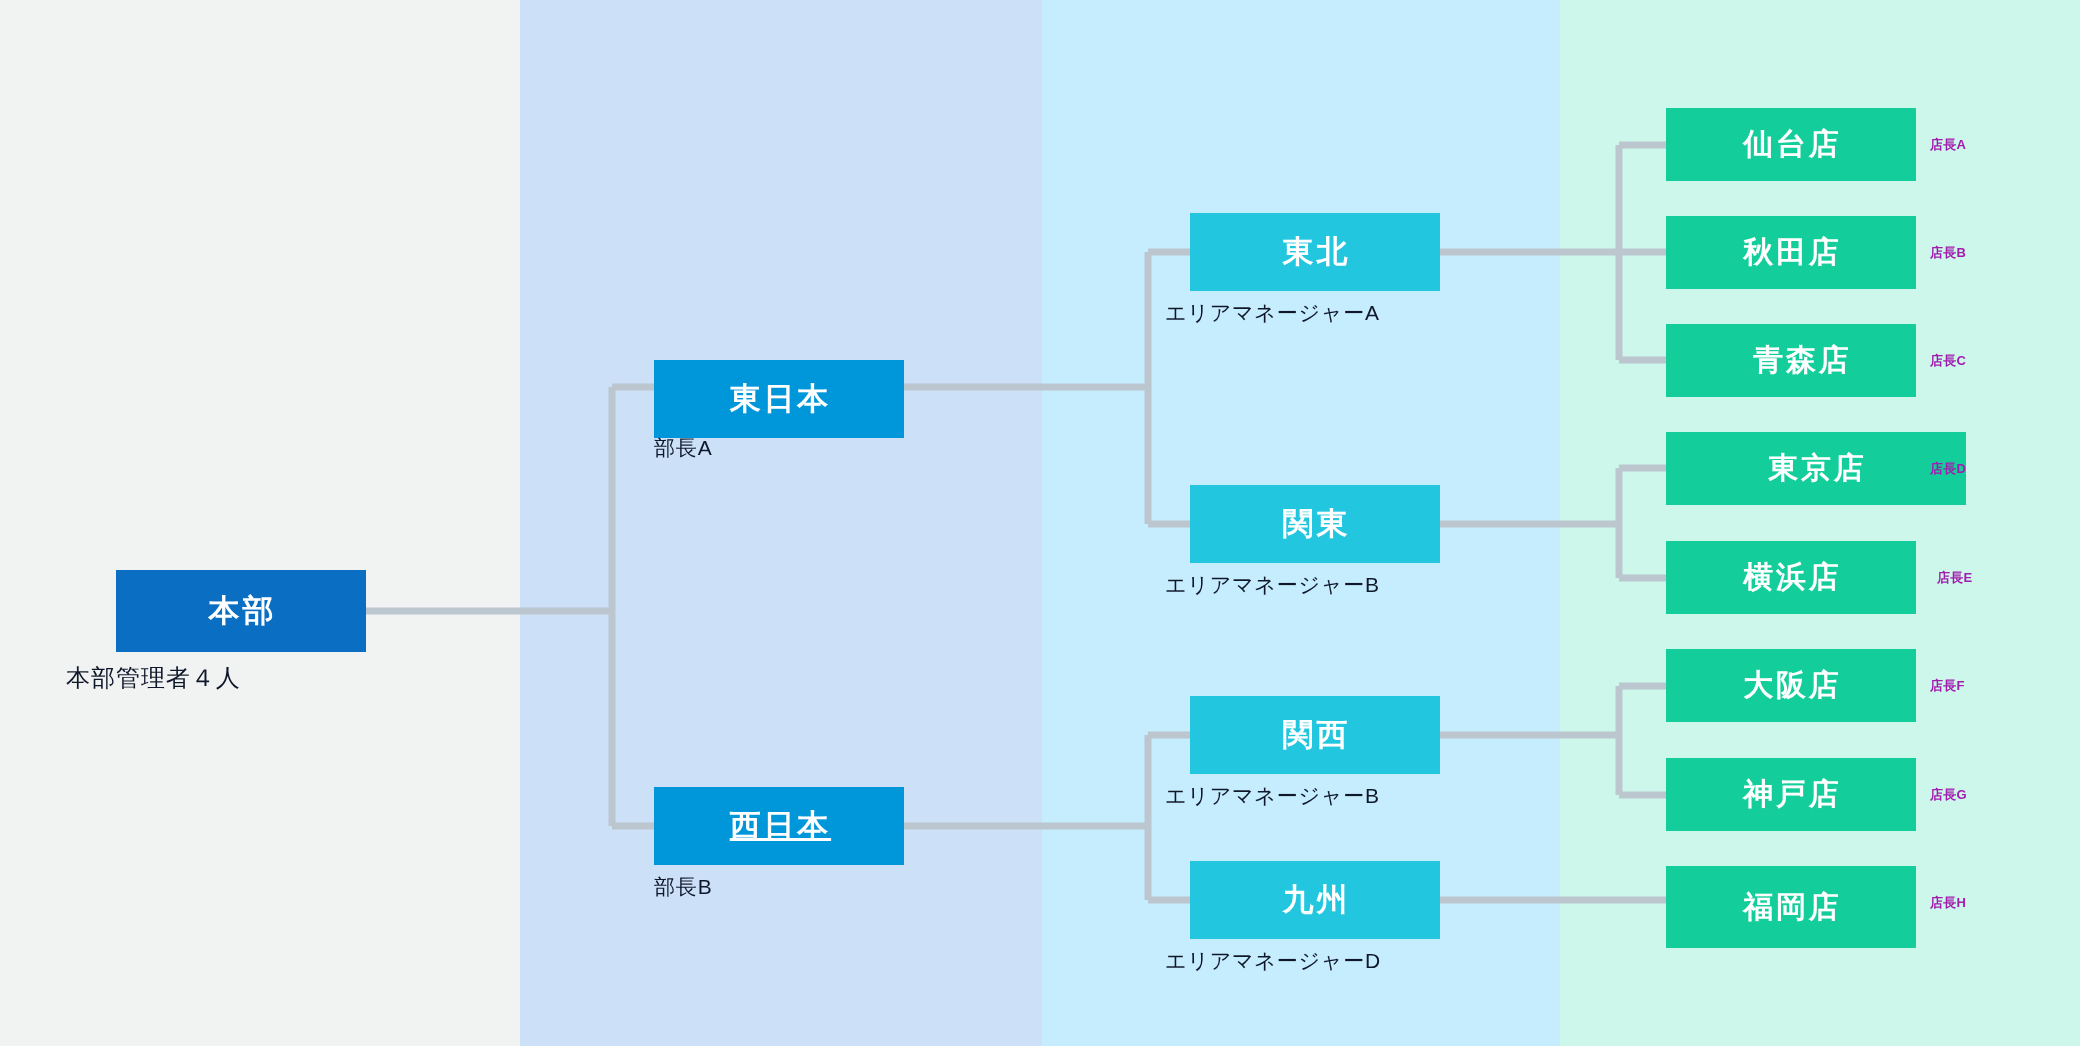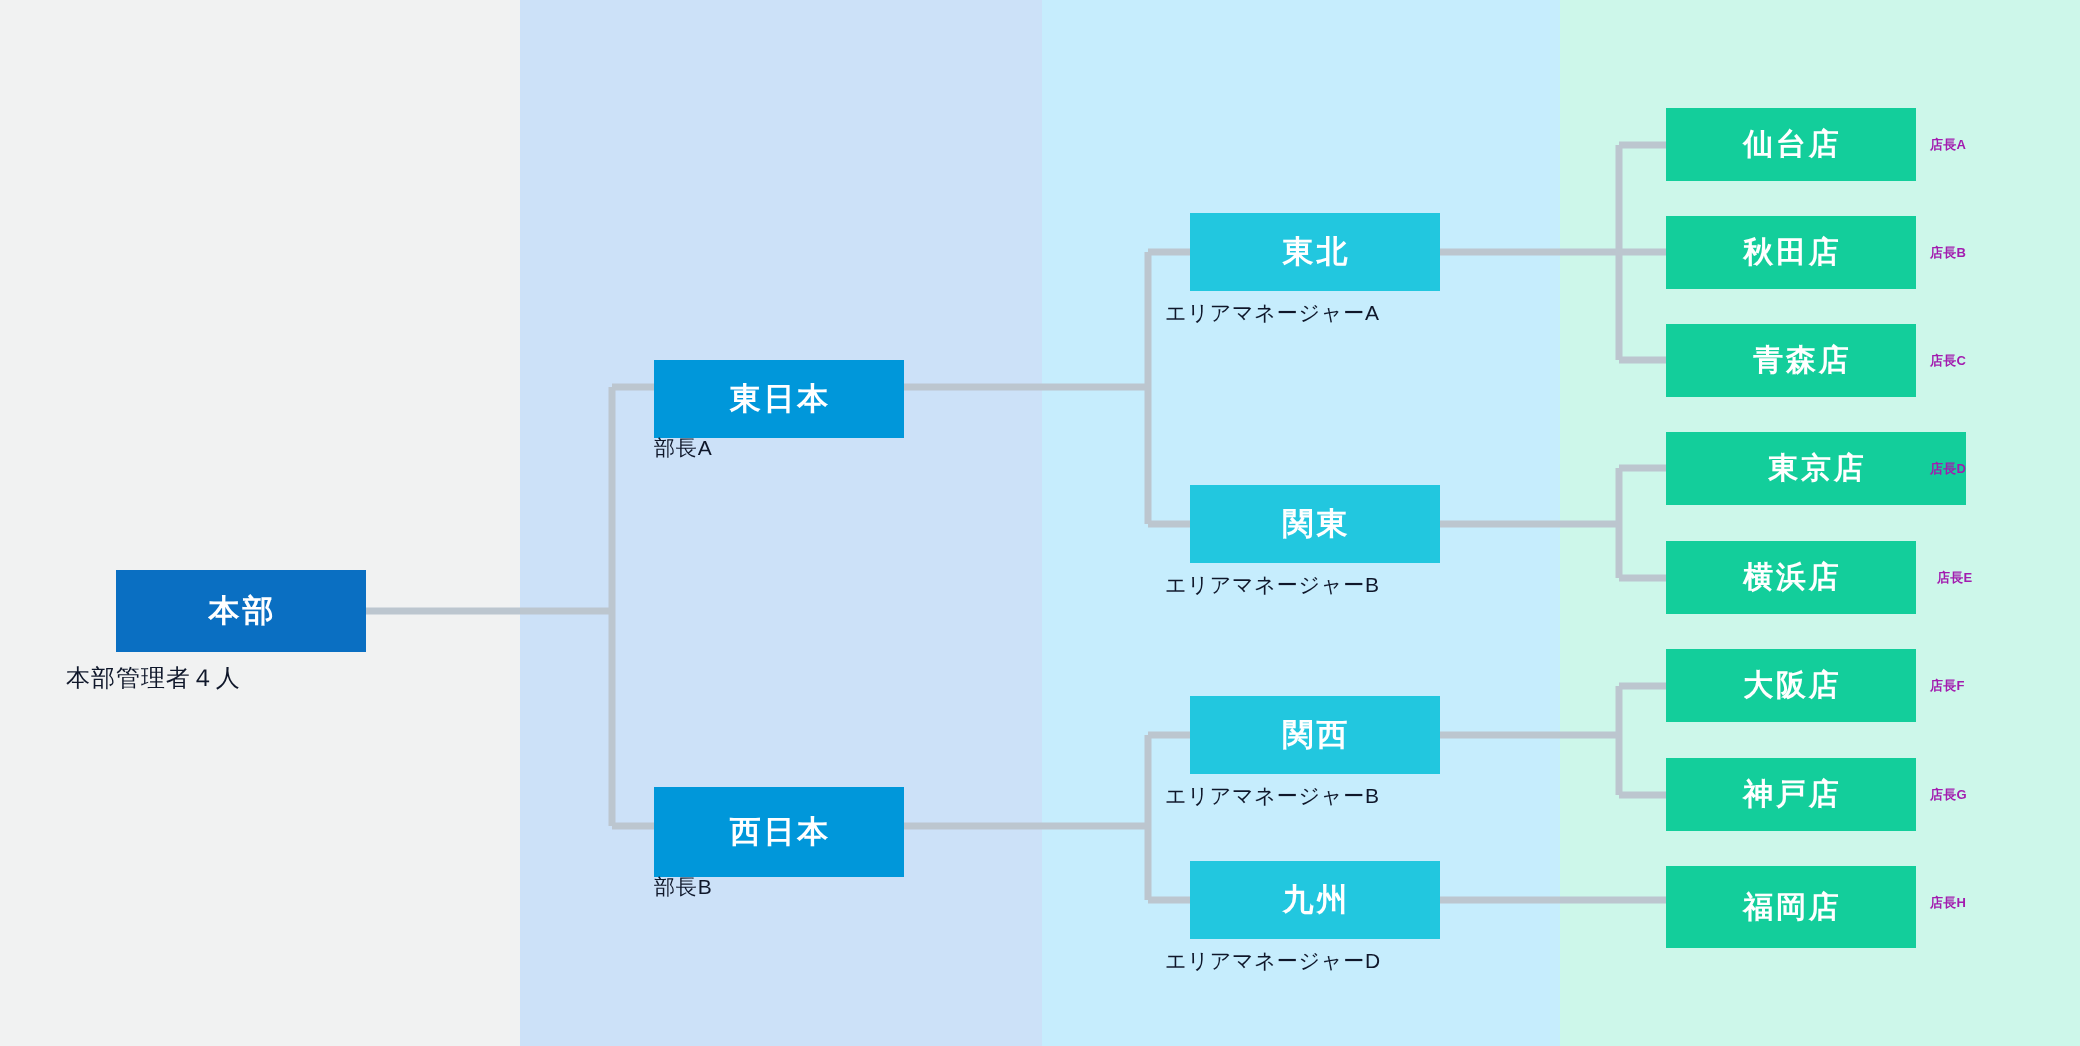--- a/index.html
+++ b/index.html
@@ -140,21 +140,21 @@
     <span>本部管理者４人</span>
   </div>
 
   <div class="node div" style="left:654px; top:360px; width:250px; height:78px;">
     <span>東日本</span>
   </div>
   <div class="caption" style="left:654px; top:434px; width:250px;">
     <span>部長A</span>
   </div>
 
-  <div class="node div" style="left:654px; top:787px; width:250px; height:90px;">
+  <div class="node div" style="left:654px; top:787px; width:250px; height:78px;text-decoration:underline;">
     <span>西日本</span>
   </div>
   <div class="caption" style="left:654px; top:873px; width:250px;">
     <span>部長B</span>
   </div>
 
   <div class="node area" style="left:1190px; top:213px; width:250px; height:78px;">
     <span>東北</span>
   </div>
   <div class="caption" style="left:1165px; top:299px; width:300px;">

